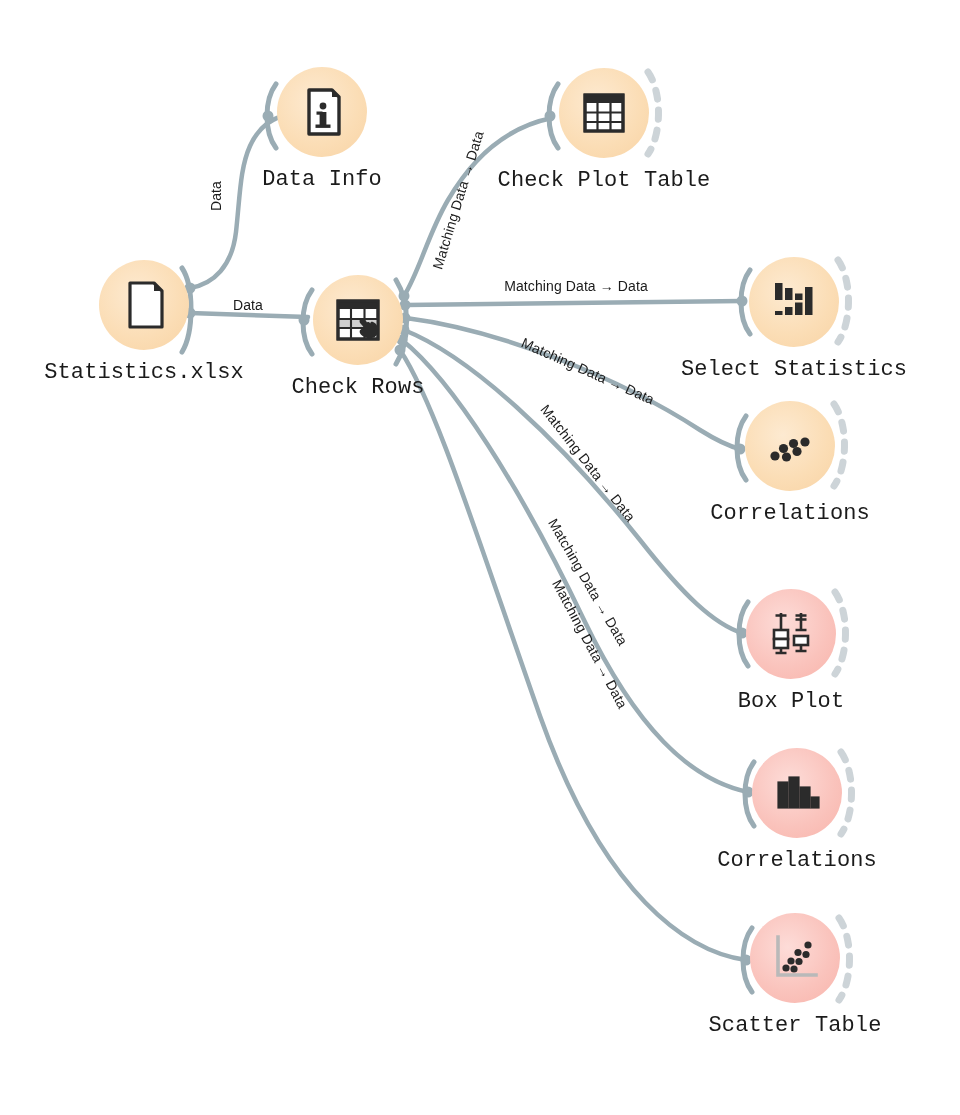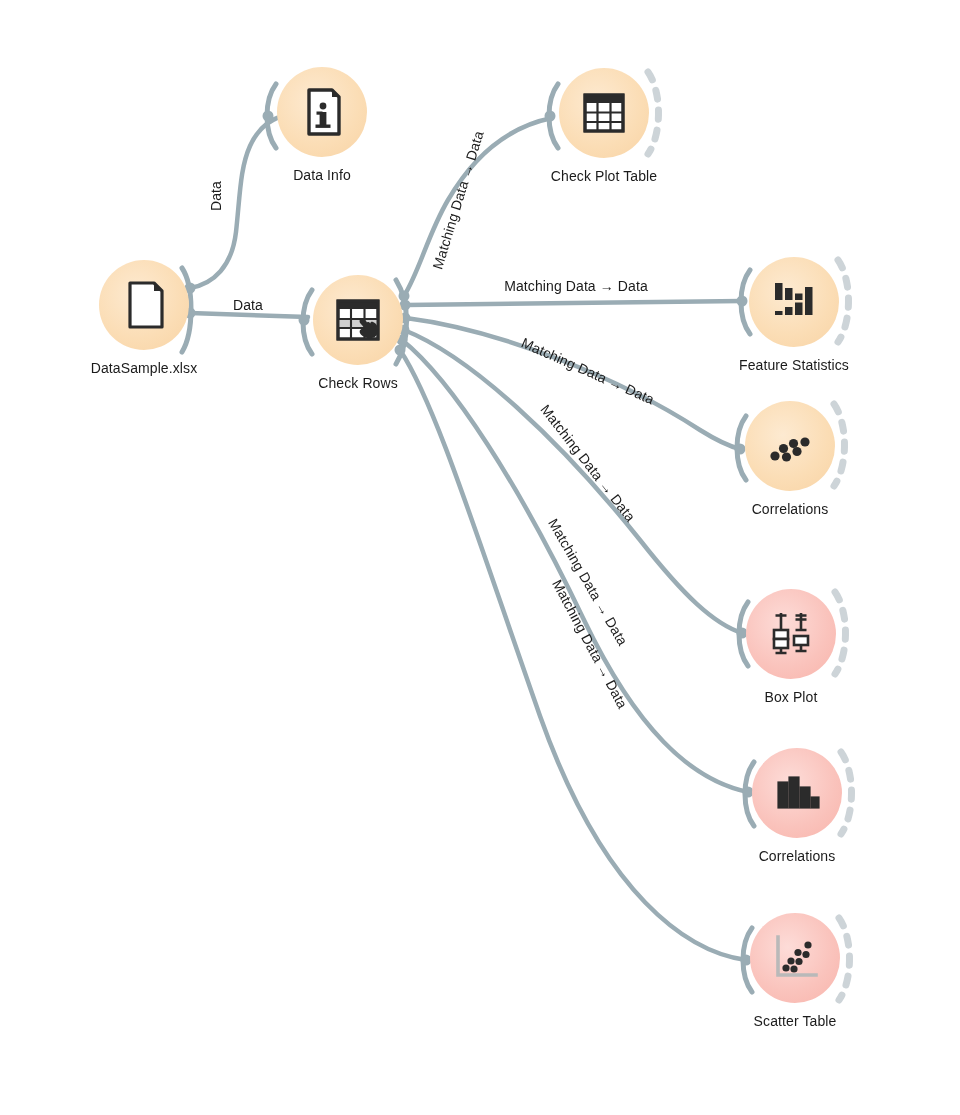--- a/index.html
+++ b/index.html
@@ -53,24 +53,25 @@
     width: 56px;
     height: 56px;
     display: block;
   }
   .node-label {
     position: absolute;
     left: -140px;
     width: 280px;
     top: 55px;
     text-align: center;
-    font-size: 14px;
+    font-size: 22px;
     color: #1b1b1b;
     letter-spacing: 0.1px;
     white-space: nowrap;
+    font-family: Liberation Mono, monospace;
   }
   .link-label {
     position: absolute;
     font-size: 14px;
     color: #1a1a1a;
     white-space: nowrap;
     transform-origin: 0 0;
     letter-spacing: 0.1px;
   }
 </style>
@@ -179,21 +180,21 @@
     </g>
   </svg>
 
   <div class="node" style="left:144px; top:305px;">
     <div class="node-body peach">
       <svg class="node-icon" viewBox="0 0 56 56">
         <path d="M14 6 H38 L46 14 V50 H14 Z" fill="#ffffff" stroke="#2b2b2b" stroke-width="3.2" stroke-linejoin="round"></path>
         <path d="M38 6 L38 14 L46 14 Z" fill="#2b2b2b"></path>
       </svg>
     </div>
-    <div class="node-label">DataSample.xlsx</div>
+    <div class="node-label">Statistics.xlsx</div>
   </div>
 
   <div class="node" style="left:322px; top:112px;">
     <div class="node-body peach">
       <svg class="node-icon" viewBox="0 0 56 56">
         <path d="M15 6 H38 L45 13 V50 H15 Z" fill="#ffffff" stroke="#2b2b2b" stroke-width="3.4" stroke-linejoin="round"></path>
         <path d="M38 6 L38 13 L45 13 Z" fill="#2b2b2b"></path>
         <circle cx="29" cy="22" r="3.4" fill="#2b2b2b"></circle>
         <rect x="25.6" y="28" width="6.8" height="15" fill="#2b2b2b"></rect>
         <rect x="21.5" y="40.5" width="15" height="3.4" fill="#2b2b2b"></rect>
@@ -237,21 +238,21 @@
           <rect x="19" y="14" width="7.5" height="12"></rect>
           <rect x="29" y="19.5" width="7.5" height="6.5"></rect>
           <rect x="39" y="13" width="7.5" height="13"></rect>
           <rect x="9" y="37" width="7.5" height="4"></rect>
           <rect x="19" y="33" width="7.5" height="8"></rect>
           <rect x="29" y="28.5" width="7.5" height="12.5"></rect>
           <rect x="39" y="26" width="7.5" height="15"></rect>
         </g>
       </svg>
     </div>
-    <div class="node-label">Feature Statistics</div>
+    <div class="node-label">Select Statistics</div>
   </div>
 
   <div class="node" style="left:790px; top:446px;">
     <div class="node-body peach">
       <svg class="node-icon" viewBox="0 0 56 56">
         <g fill="#2b2b2b">
           <circle cx="13" cy="38" r="4.6"></circle>
           <circle cx="21.5" cy="30.5" r="4.6"></circle>
           <circle cx="24.5" cy="39" r="4.6"></circle>
           <circle cx="31.5" cy="25.5" r="4.6"></circle>

